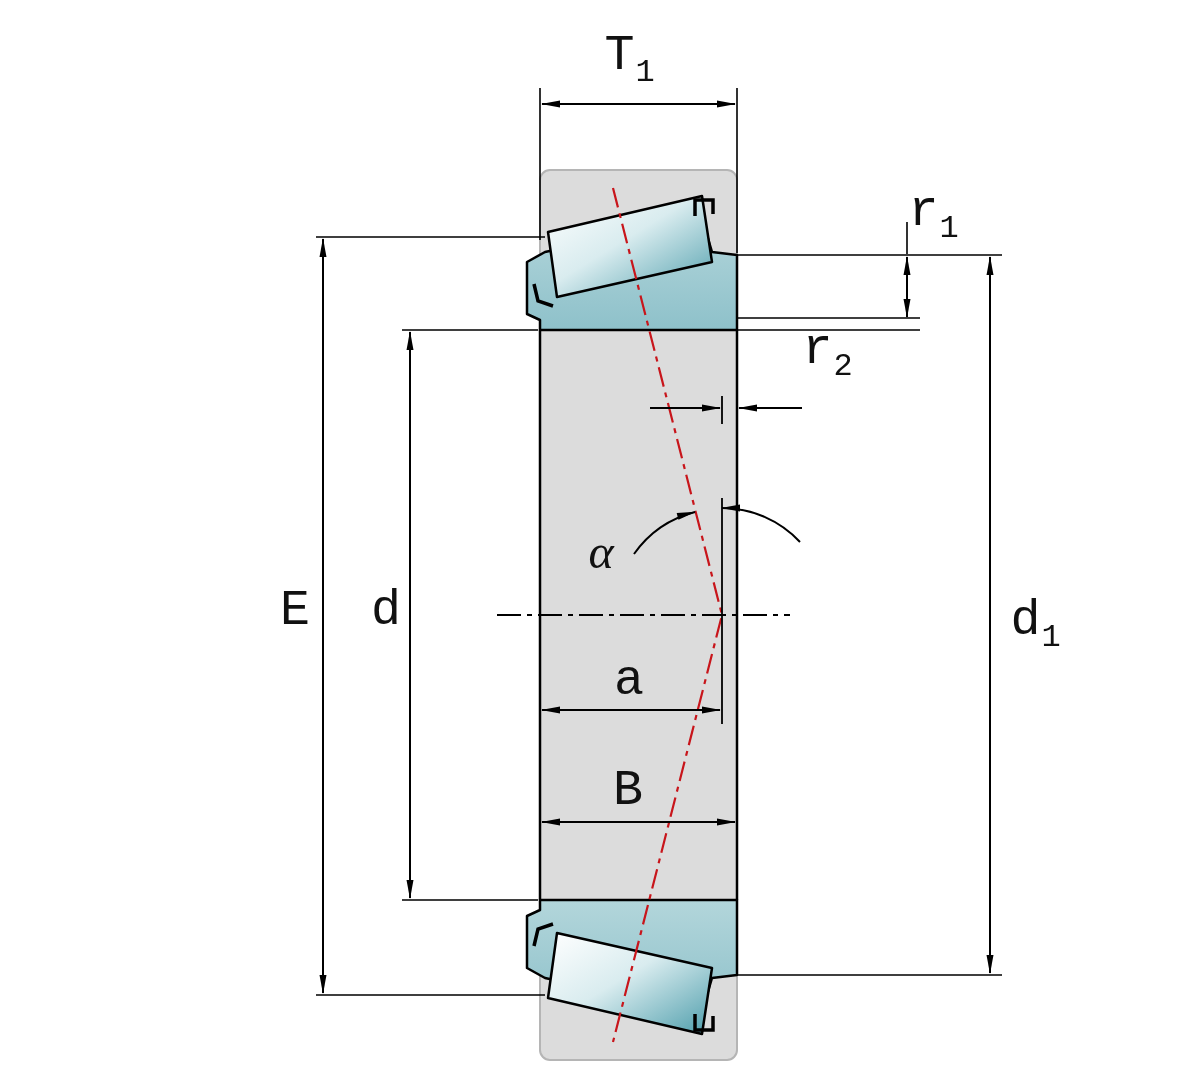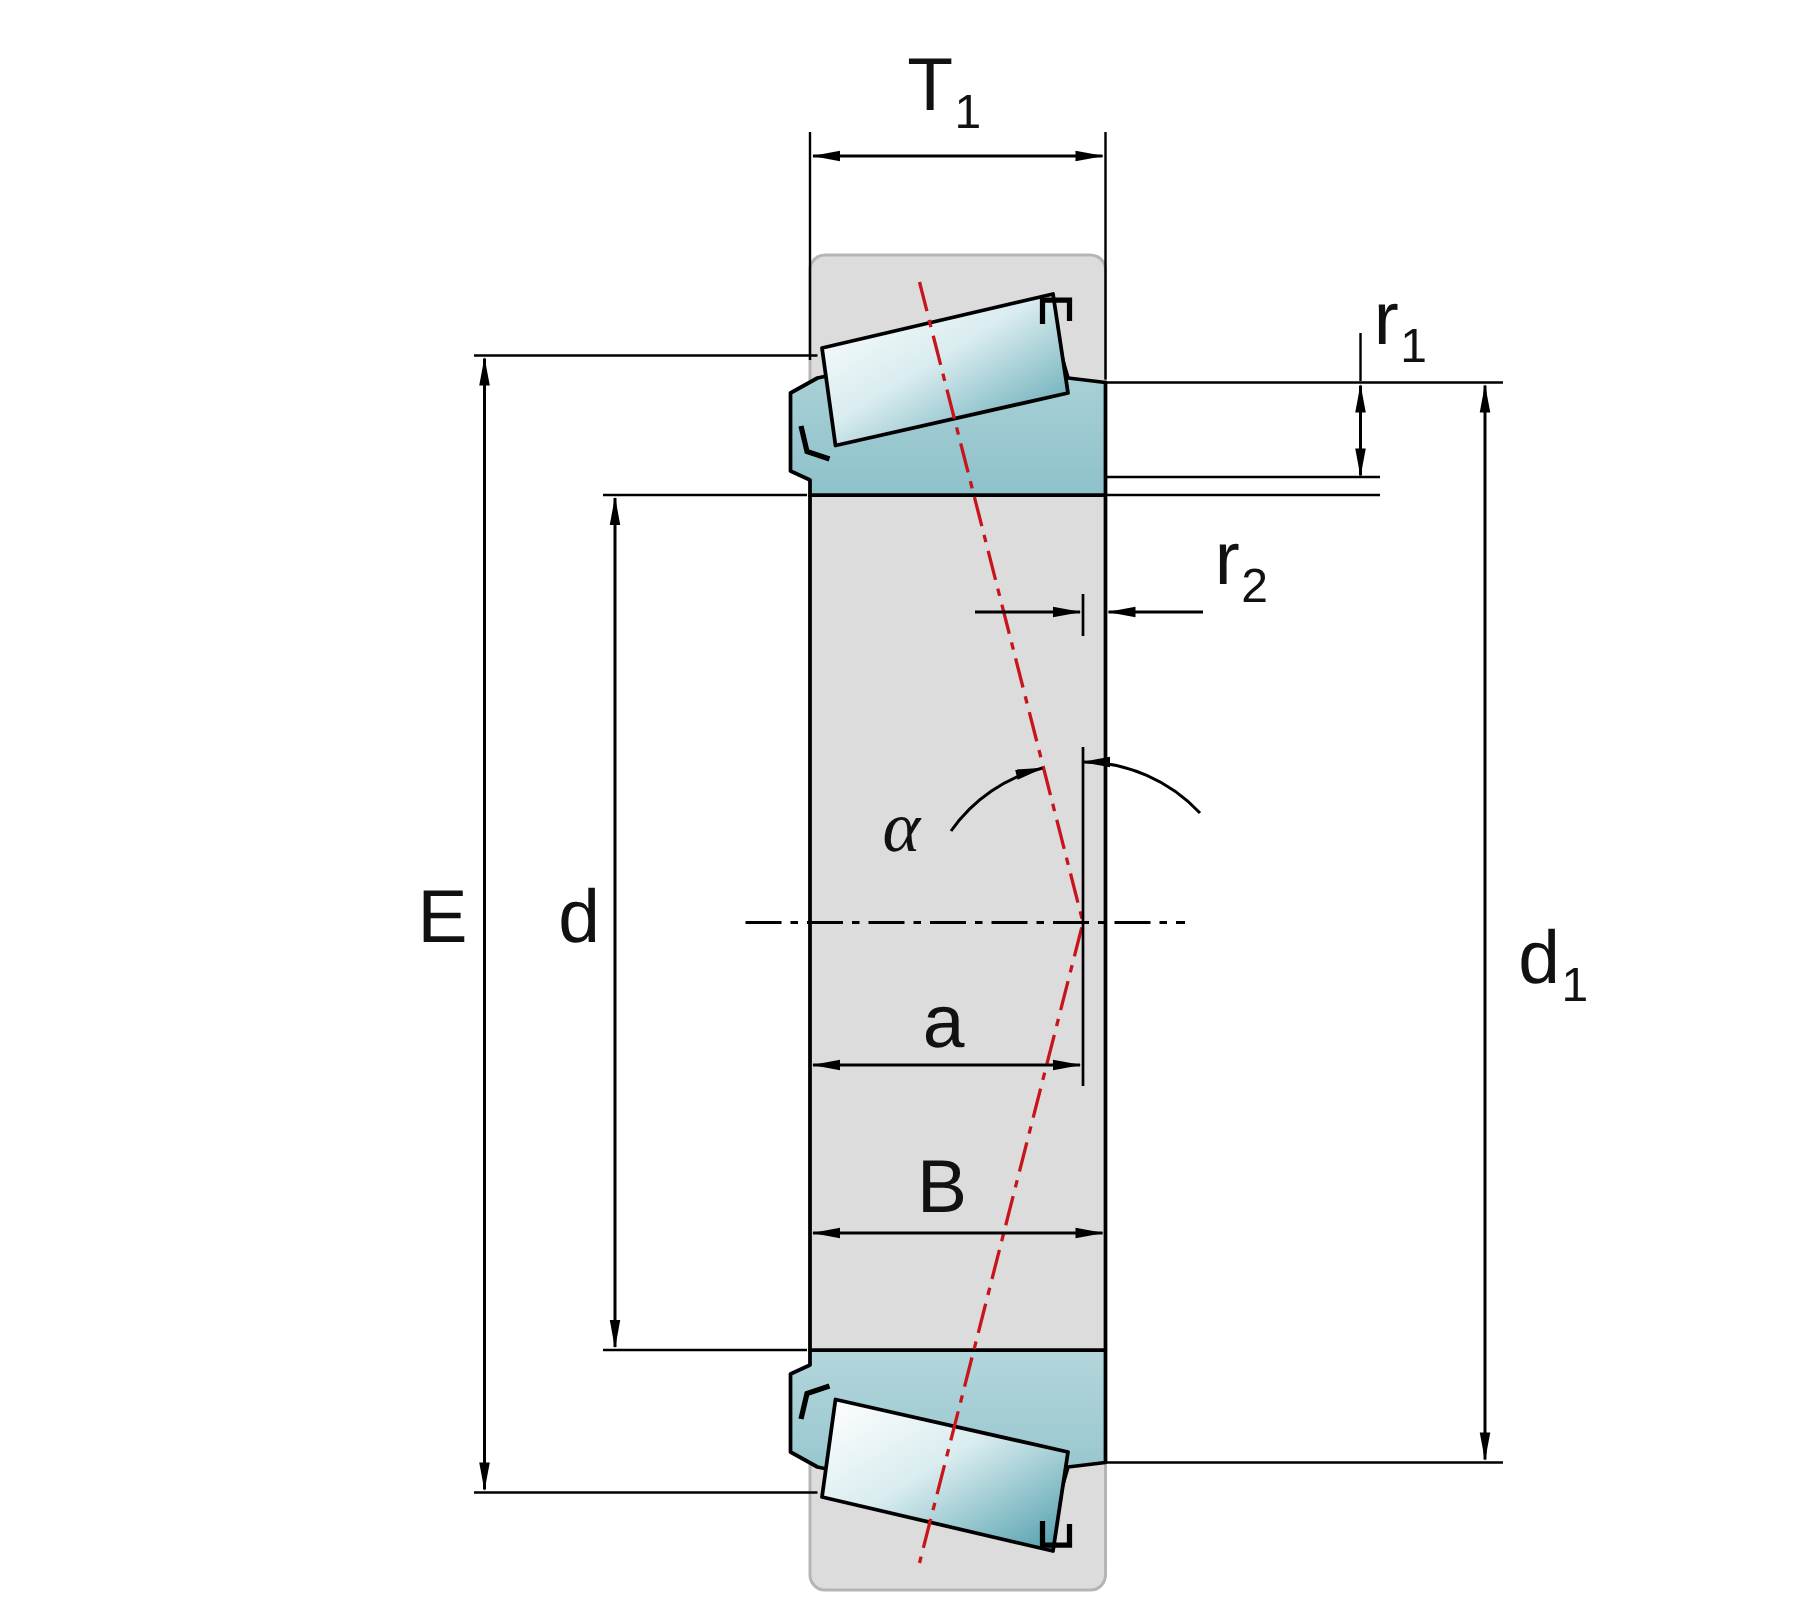--- a/index.html
+++ b/index.html
@@ -1,21 +1,21 @@
 <!DOCTYPE html>
 <html><head>
 <meta charset="utf-8">
 <style>
   html,body{margin:0;padding:0;background:#ffffff;}
   .canvas{position:relative;width:1200px;height:1082px;background:#ffffff;overflow:hidden;}
   .canvas svg{position:absolute;left:0;top:0;}
   .lbl{
     position:absolute;
     transform:translate(-50%,-50%);
-    font-family:Liberation Sans, sans-serif;
+    font-family:Liberation Mono, monospace;
     font-size:50px;
     color:#111;
     white-space:nowrap;
     line-height:1;
   }
   .lbl .sub{font-size:32px;position:relative;top:12px;left:1px;}
   .lbl.greek{font-family:"Liberation Serif",serif;font-style:italic;font-size:48px;}
 </style>
 </head>
 <body>
@@ -96,27 +96,27 @@
     <g stroke="#000" fill="none">
       <path d="M634,554 A107,107 0 0 1 695,512" stroke-width="2" marker-end="url(#arw)"></path>
       <path d="M800,542 A107,107 0 0 0 722,508" stroke-width="2" marker-end="url(#arw)"></path>
     </g>
   </svg>
 
   <div class="lbl" style="left:629px;top:56px"><span>T</span><span class="sub">1</span></div>
 
   <div class="lbl" style="left:933px;top:212px"><span>r</span><span class="sub">1</span></div>
 
-  <div class="lbl" style="left:827px;top:372px"><span>r</span><span class="sub">2</span></div>
+  <div class="lbl" style="left:827px;top:350px"><span>r</span><span class="sub">2</span></div>
 
   <div class="lbl" style="left:295px;top:611px"><span>E</span><span class="sub"></span></div>
 
   <div class="lbl" style="left:386px;top:611px"><span>d</span><span class="sub"></span></div>
 
-  <div class="lbl" style="left:1035px;top:638px"><span>d</span><span class="sub">1</span></div>
+  <div class="lbl" style="left:1035px;top:621px"><span>d</span><span class="sub">1</span></div>
 
   <div class="lbl greek" style="left:601px;top:552px"><span>α</span><span class="sub"></span></div>
 
   <div class="lbl" style="left:629px;top:681px"><span>a</span><span class="sub"></span></div>
 
   <div class="lbl" style="left:628px;top:791px"><span>B</span><span class="sub"></span></div>
 
 </div>
 
 </body></html>

